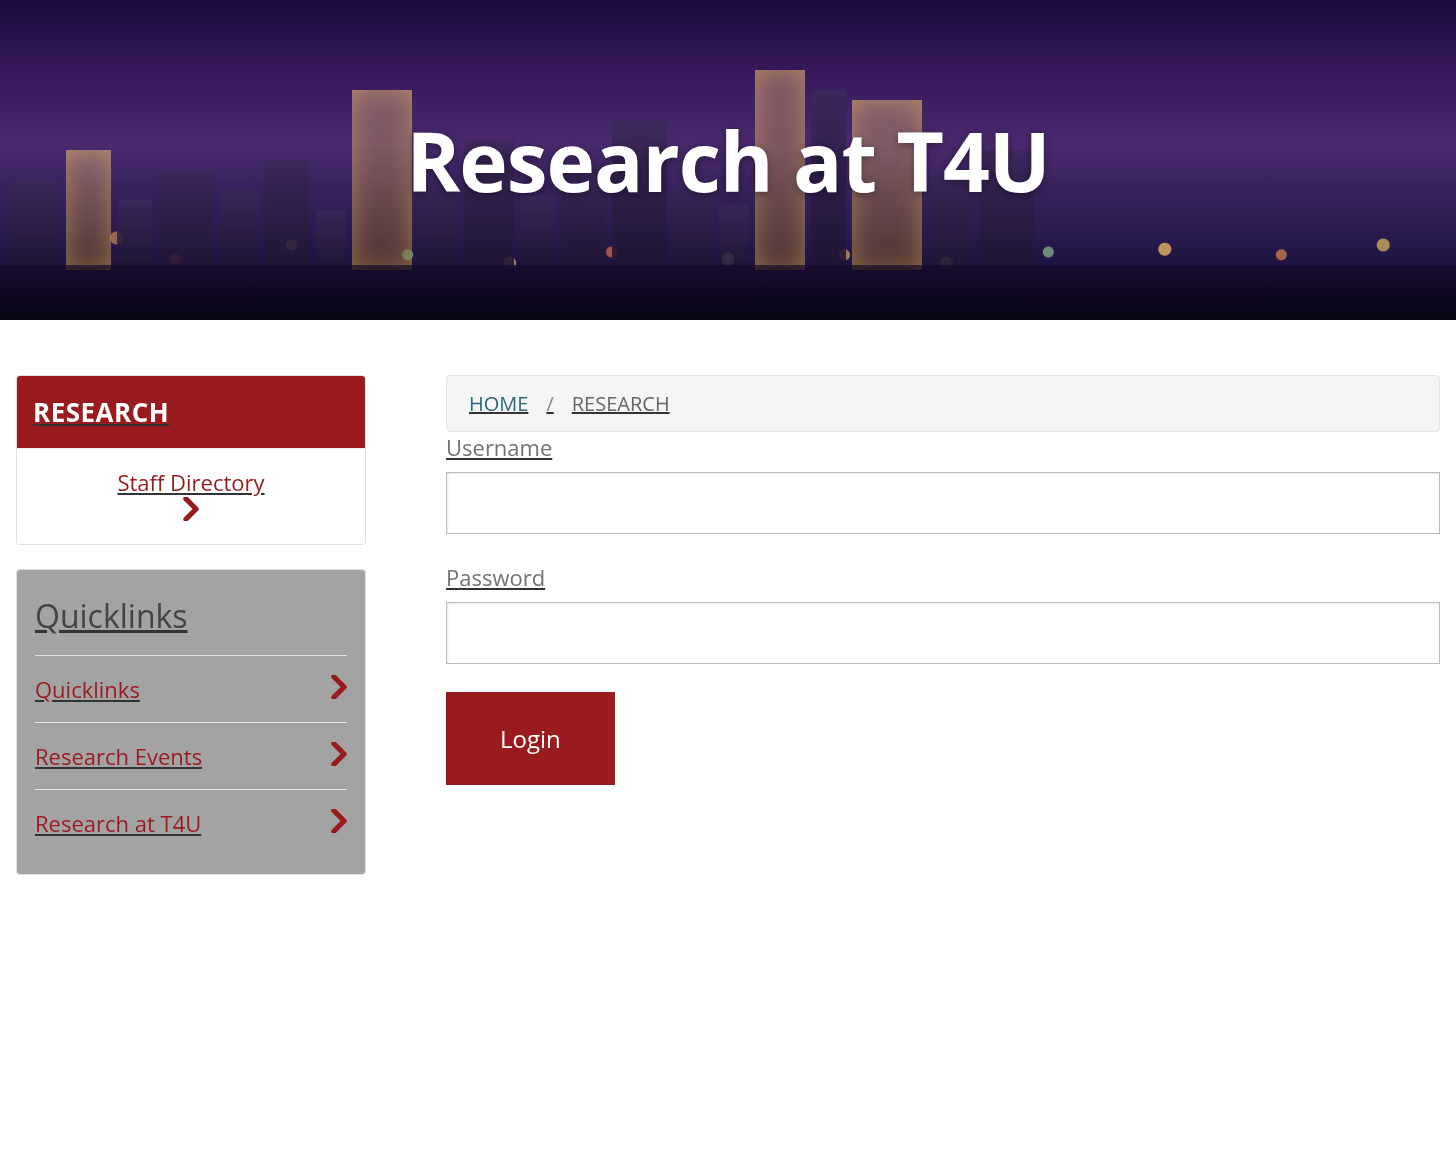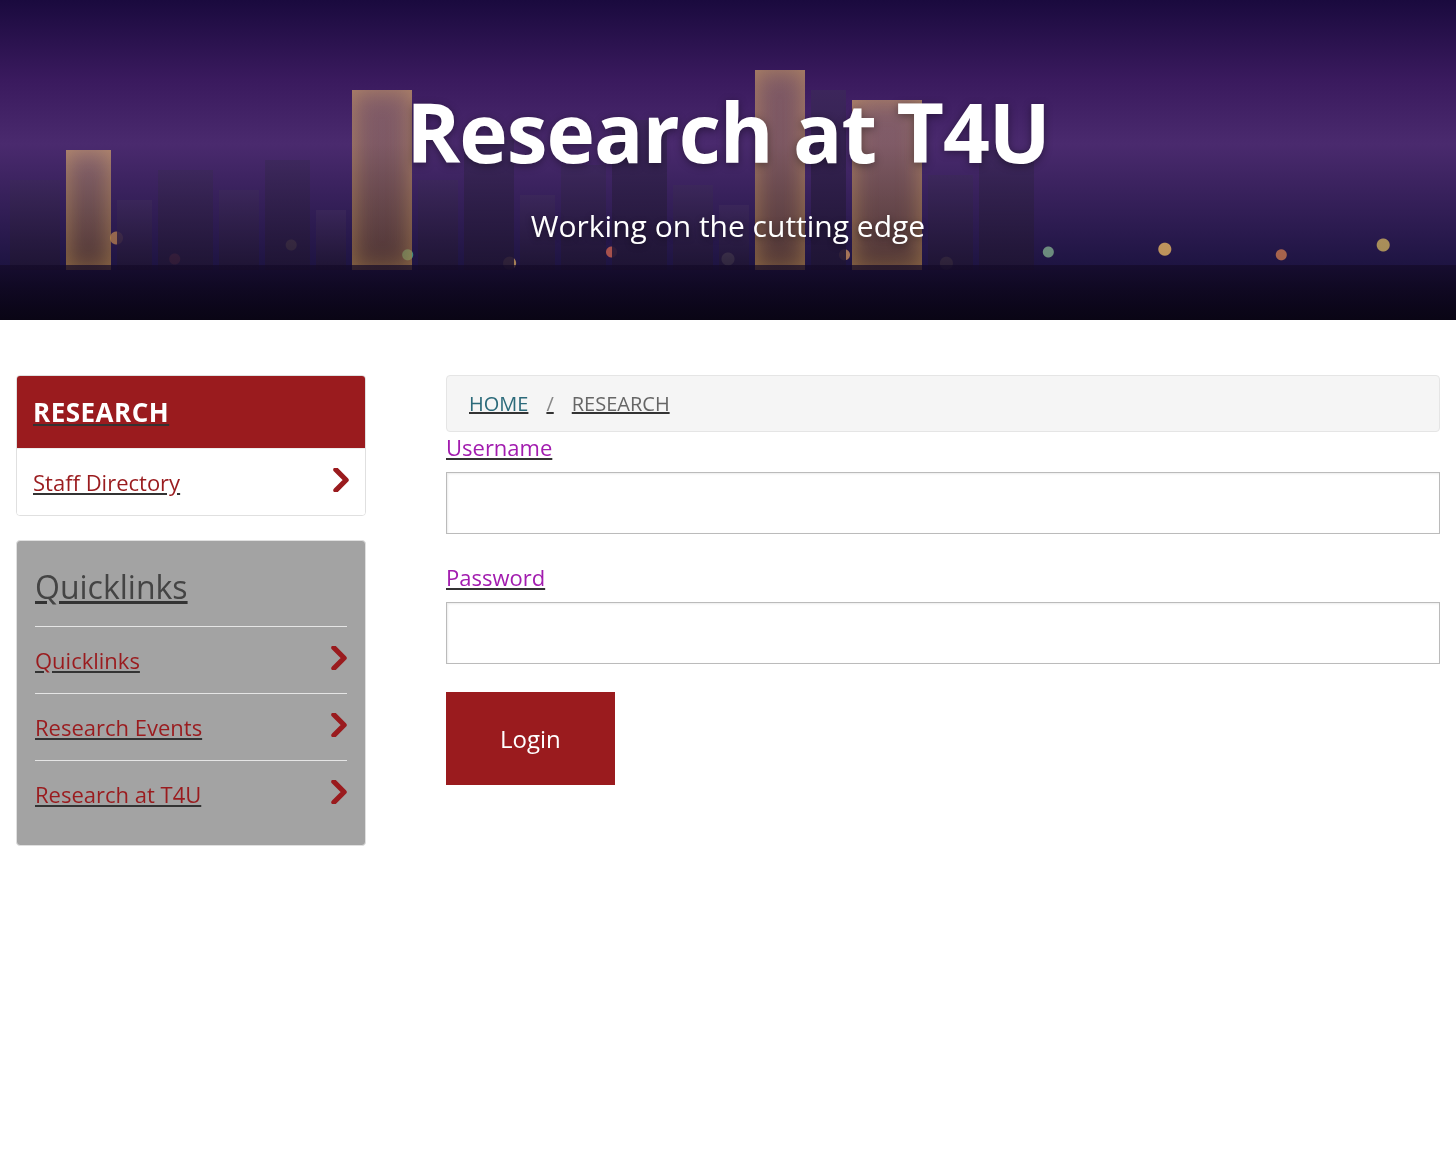--- a/index.html
+++ b/index.html
@@ -118,20 +118,21 @@
       letter-spacing: 0.5px;
     }
     .nav-item {
       display: flex;
       align-items: center;
       justify-content: space-between;
       padding: 18px 16px;
       background: #fff;
       cursor: pointer;
       border-top: 1px solid #eee;
+      flex-direction: column;
     }
     .nav-item:first-of-type {
       border-top: none;
     }
     .nav-item-label {
       color: #9a1b1e;
       font-size: 22px;
       font-weight: 400;
     }
     .chevron {
@@ -180,21 +181,21 @@
       cursor: pointer;
     }
     .crumb-sep {
       color: #888;
     }
     .crumb-current {
       color: #666;
     }
     .field-label {
       font-size: 22px;
-      color: #a21caf;
+      color: #737373;
       margin-bottom: 10px;
       display: block;
     }
     .text-input {
       width: 100%;
       height: 62px;
       border: 1px solid #bbb;
       background: #fff;
       font-size: 20px;
       padding: 0 12px;
@@ -236,21 +237,20 @@
     <div class="bld" style="width:55px;height:150px"></div>
     <div class="bld" style="width:40px;height:85px"></div>
     <div class="bld" style="width:30px;height:65px"></div>
     <div class="bld lit" style="width:50px;height:200px"></div>
     <div class="bld" style="width:35px;height:180px"></div>
     <div class="bld lit" style="width:70px;height:170px"></div>
     <div class="bld" style="width:45px;height:95px"></div>
     <div class="bld" style="width:55px;height:120px"></div>
   </div>
   <h1 class="hero-title">Research at T4U</h1>
-  <div class="hero-subtitle">Working on the cutting edge</div>
 </div>
 
 <div class="container">
 
   <aside class="sidebar">
 
     <div class="nav-box">
       <div class="nav-header">RESEARCH</div>
       <div class="nav-item">
         <span class="nav-item-label">Staff Directory</span>

